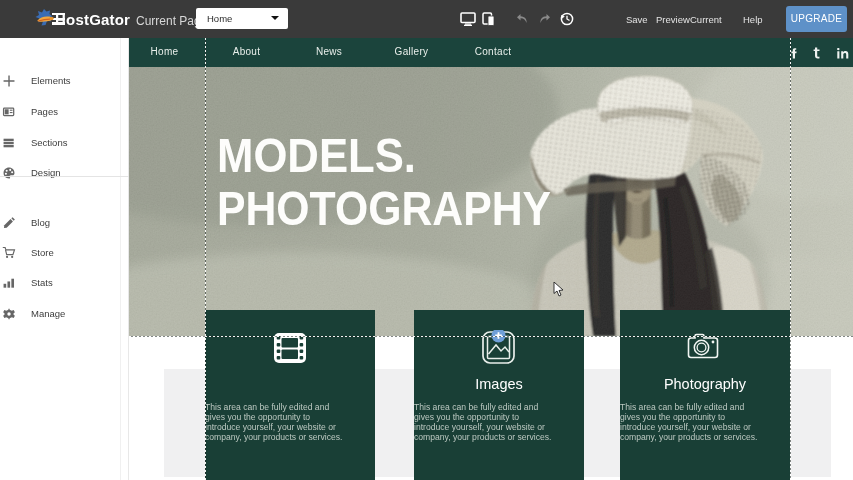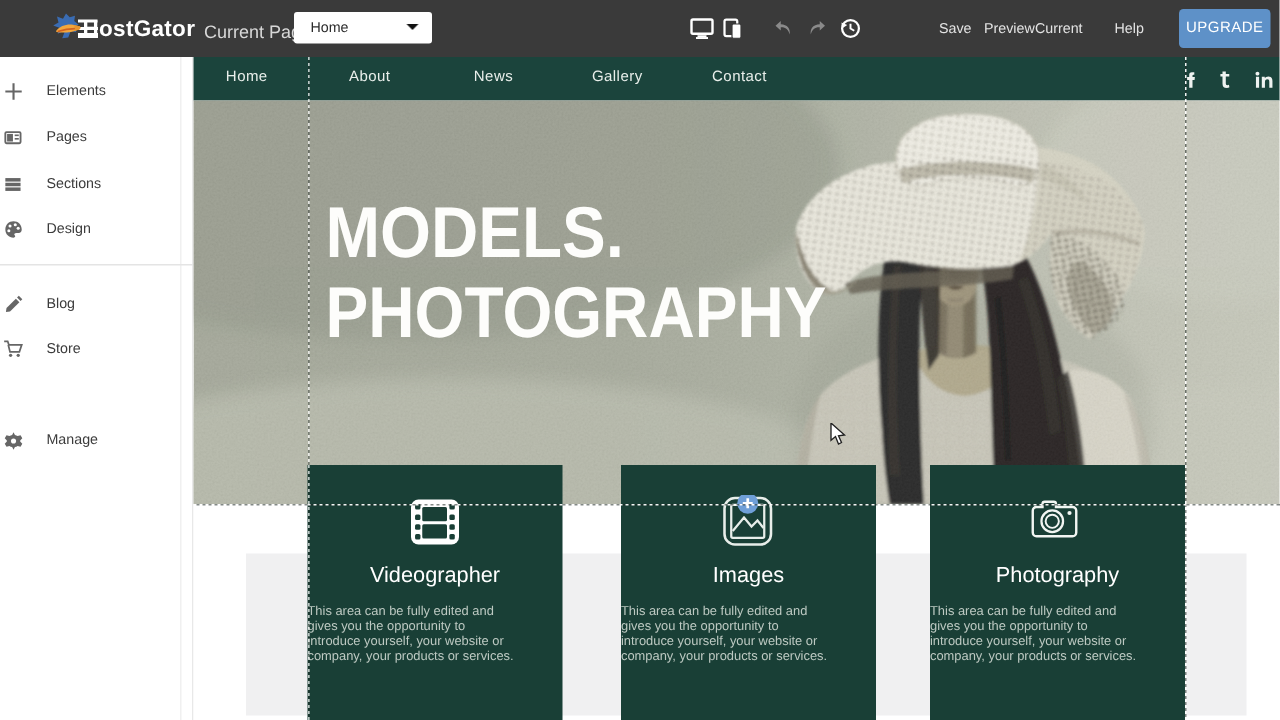--- a/index.html
+++ b/index.html
@@ -15,21 +15,21 @@
   #dropdown { position:absolute; left:196px; top:8px; width:92px; height:21px; background:#fff; border-radius:2px; }
   #dropdown span { position:absolute; left:11px; top:5px; font-size:9.5px; color:#2b2b2b; }
   #dropdown .caret { position:absolute; right:9px; top:8px; width:0; height:0;
      border-left:4px solid transparent; border-right:4px solid transparent; border-top:4.5px solid #111; }
   .tbtxt { position:absolute; top:14px; color:#e3e3e3; font-size:9.5px; }
   #upgrade { position:absolute; left:786px; top:6px; width:61px; height:26px; background:#5e91c8;
      border-radius:3px; color:#fff; font-size:10px; text-align:center; line-height:26px; letter-spacing:0.3px; }
   
   #sidebar { position:absolute; left:0; top:38px; width:129px; height:442px; background:#fff;
      border-right:1px solid #e8e8e8; }
-  .sbitem { position:absolute; left:0; width:129px; height:20px; }
+  .sbitem { position:absolute; left:0; width:129px; height:20px;margin-top:20px; }
   .sbitem span { position:absolute; left:31px; top:3px; font-size:9.5px; color:#3c3c3c; }
   .sbitem svg { position:absolute; left:2px; top:0; transform:scale(0.78); transform-origin:0 50%; }
   #sbdivider { position:absolute; left:0; top:138px; width:129px; height:1px; background:#e4e4e4; }
   #sbline { position:absolute; left:120px; top:0px; width:1px; height:442px; background:#f0f0f0; }
   
   #canvas { position:absolute; left:129px; top:38px; width:724px; height:442px; background:#fff; }
   #nav { position:absolute; left:0; top:0; width:724px; height:29px; background:#1b443c; }
   .navitem { position:absolute; top:8px; font-size:10px; color:#e9efeb; transform:translateX(-50%) translateZ(0); letter-spacing:0.3px; }
   
   #grayblock { position:absolute; left:35px; top:331px; width:667px; height:108px; background:#f0f0f1; }
@@ -138,20 +138,28 @@
       </svg>
     <span>Blog</span>
     </div>
   <div class="sbitem" style="top:185.5px">
     <svg width="18" height="18" viewBox="0 0 18 18">
         <path d="M1 2 H4 L5 5 H16 L14 11 H6 L4.5 5" fill="none" stroke="#666" stroke-width="1.5"></path>
         <circle cx="6.5" cy="14" r="1.4" fill="#666"></circle>
         <circle cx="13" cy="14" r="1.4" fill="#666"></circle>
       </svg>
     <span>Store</span>
+    </div>
+  <div class="sbitem" style="top:216px">
+    <svg width="18" height="18" viewBox="0 0 18 18">
+        <rect x="2" y="10" width="3.4" height="5" fill="#666"></rect>
+        <rect x="7" y="7" width="3.4" height="8" fill="#666"></rect>
+        <rect x="12" y="3.5" width="3.4" height="11.5" fill="#666"></rect>
+      </svg>
+    <span>Stats</span>
     </div>
   <div class="sbitem" style="top:246.5px">
     <svg width="18" height="18" viewBox="0 0 18 18">
         <path d="M9 1.5 L10.2 3.8 A5.5 5.5 0 0 1 12.5 4.8 L15 4 L16.5 6.6 L14.7 8.5 A5.5 5.5 0 0 1 14.7 9.5 L16.5 11.4 L15 14 L12.5 13.2 A5.5 5.5 0 0 1 10.2 14.2 L9 16.5 L7.8 14.2 A5.5 5.5 0 0 1 5.5 13.2 L3 14 L1.5 11.4 L3.3 9.5 A5.5 5.5 0 0 1 3.3 8.5 L1.5 6.6 L3 4 L5.5 4.8 A5.5 5.5 0 0 1 7.8 3.8 Z" fill="#666"></path>
         <circle cx="9" cy="9" r="2.2" fill="#fff"></circle>
       </svg>
     <span>Manage</span>
     </div>
 </div>
 
@@ -296,21 +304,20 @@
         <rect x="4.7" y="4" width="3.6" height="3.6" rx="1"></rect>
           <rect x="4.7" y="11" width="3.6" height="3.6" rx="1"></rect>
         <rect x="4.7" y="17.5" width="3.6" height="3.6" rx="1"></rect>
           <rect x="4.7" y="24" width="3.6" height="3.6" rx="1"></rect>
         <rect x="27.6" y="4" width="3.6" height="3.6" rx="1"></rect>
           <rect x="27.6" y="11" width="3.6" height="3.6" rx="1"></rect>
         <rect x="27.6" y="17.5" width="3.6" height="3.6" rx="1"></rect>
           <rect x="27.6" y="24" width="3.6" height="3.6" rx="1"></rect>
       </g>
     </svg>
-    <div class="ttl">Videographer</div>
     <div class="body">This area can be fully edited and<br>gives you the opportunity to<br>introduce yourself, your website or<br>company, your products or services.</div>
   </div>
 
   <div class="card" style="left:285px">
     <svg class="abs" style="left:68px;top:20px" width="34" height="34" viewBox="0 0 34 34">
       <rect x="1" y="2" width="31" height="31" rx="7" fill="none" stroke="#e8eeea" stroke-width="1.7"></rect>
       <rect x="5.5" y="6.5" width="22" height="22" rx="1" fill="none" stroke="#e8eeea" stroke-width="1.5"></rect>
       <path d="M6.5 24 L14 15 L19 21 L23 17 L27 22" fill="none" stroke="#e8eeea" stroke-width="1.5"></path>
       <circle cx="16.5" cy="5.5" r="7" fill="#6f9fd8"></circle>
       <path d="M16.5 2.2 V8.8 M13.2 5.5 H19.8" stroke="#fff" stroke-width="1.8"></path>

